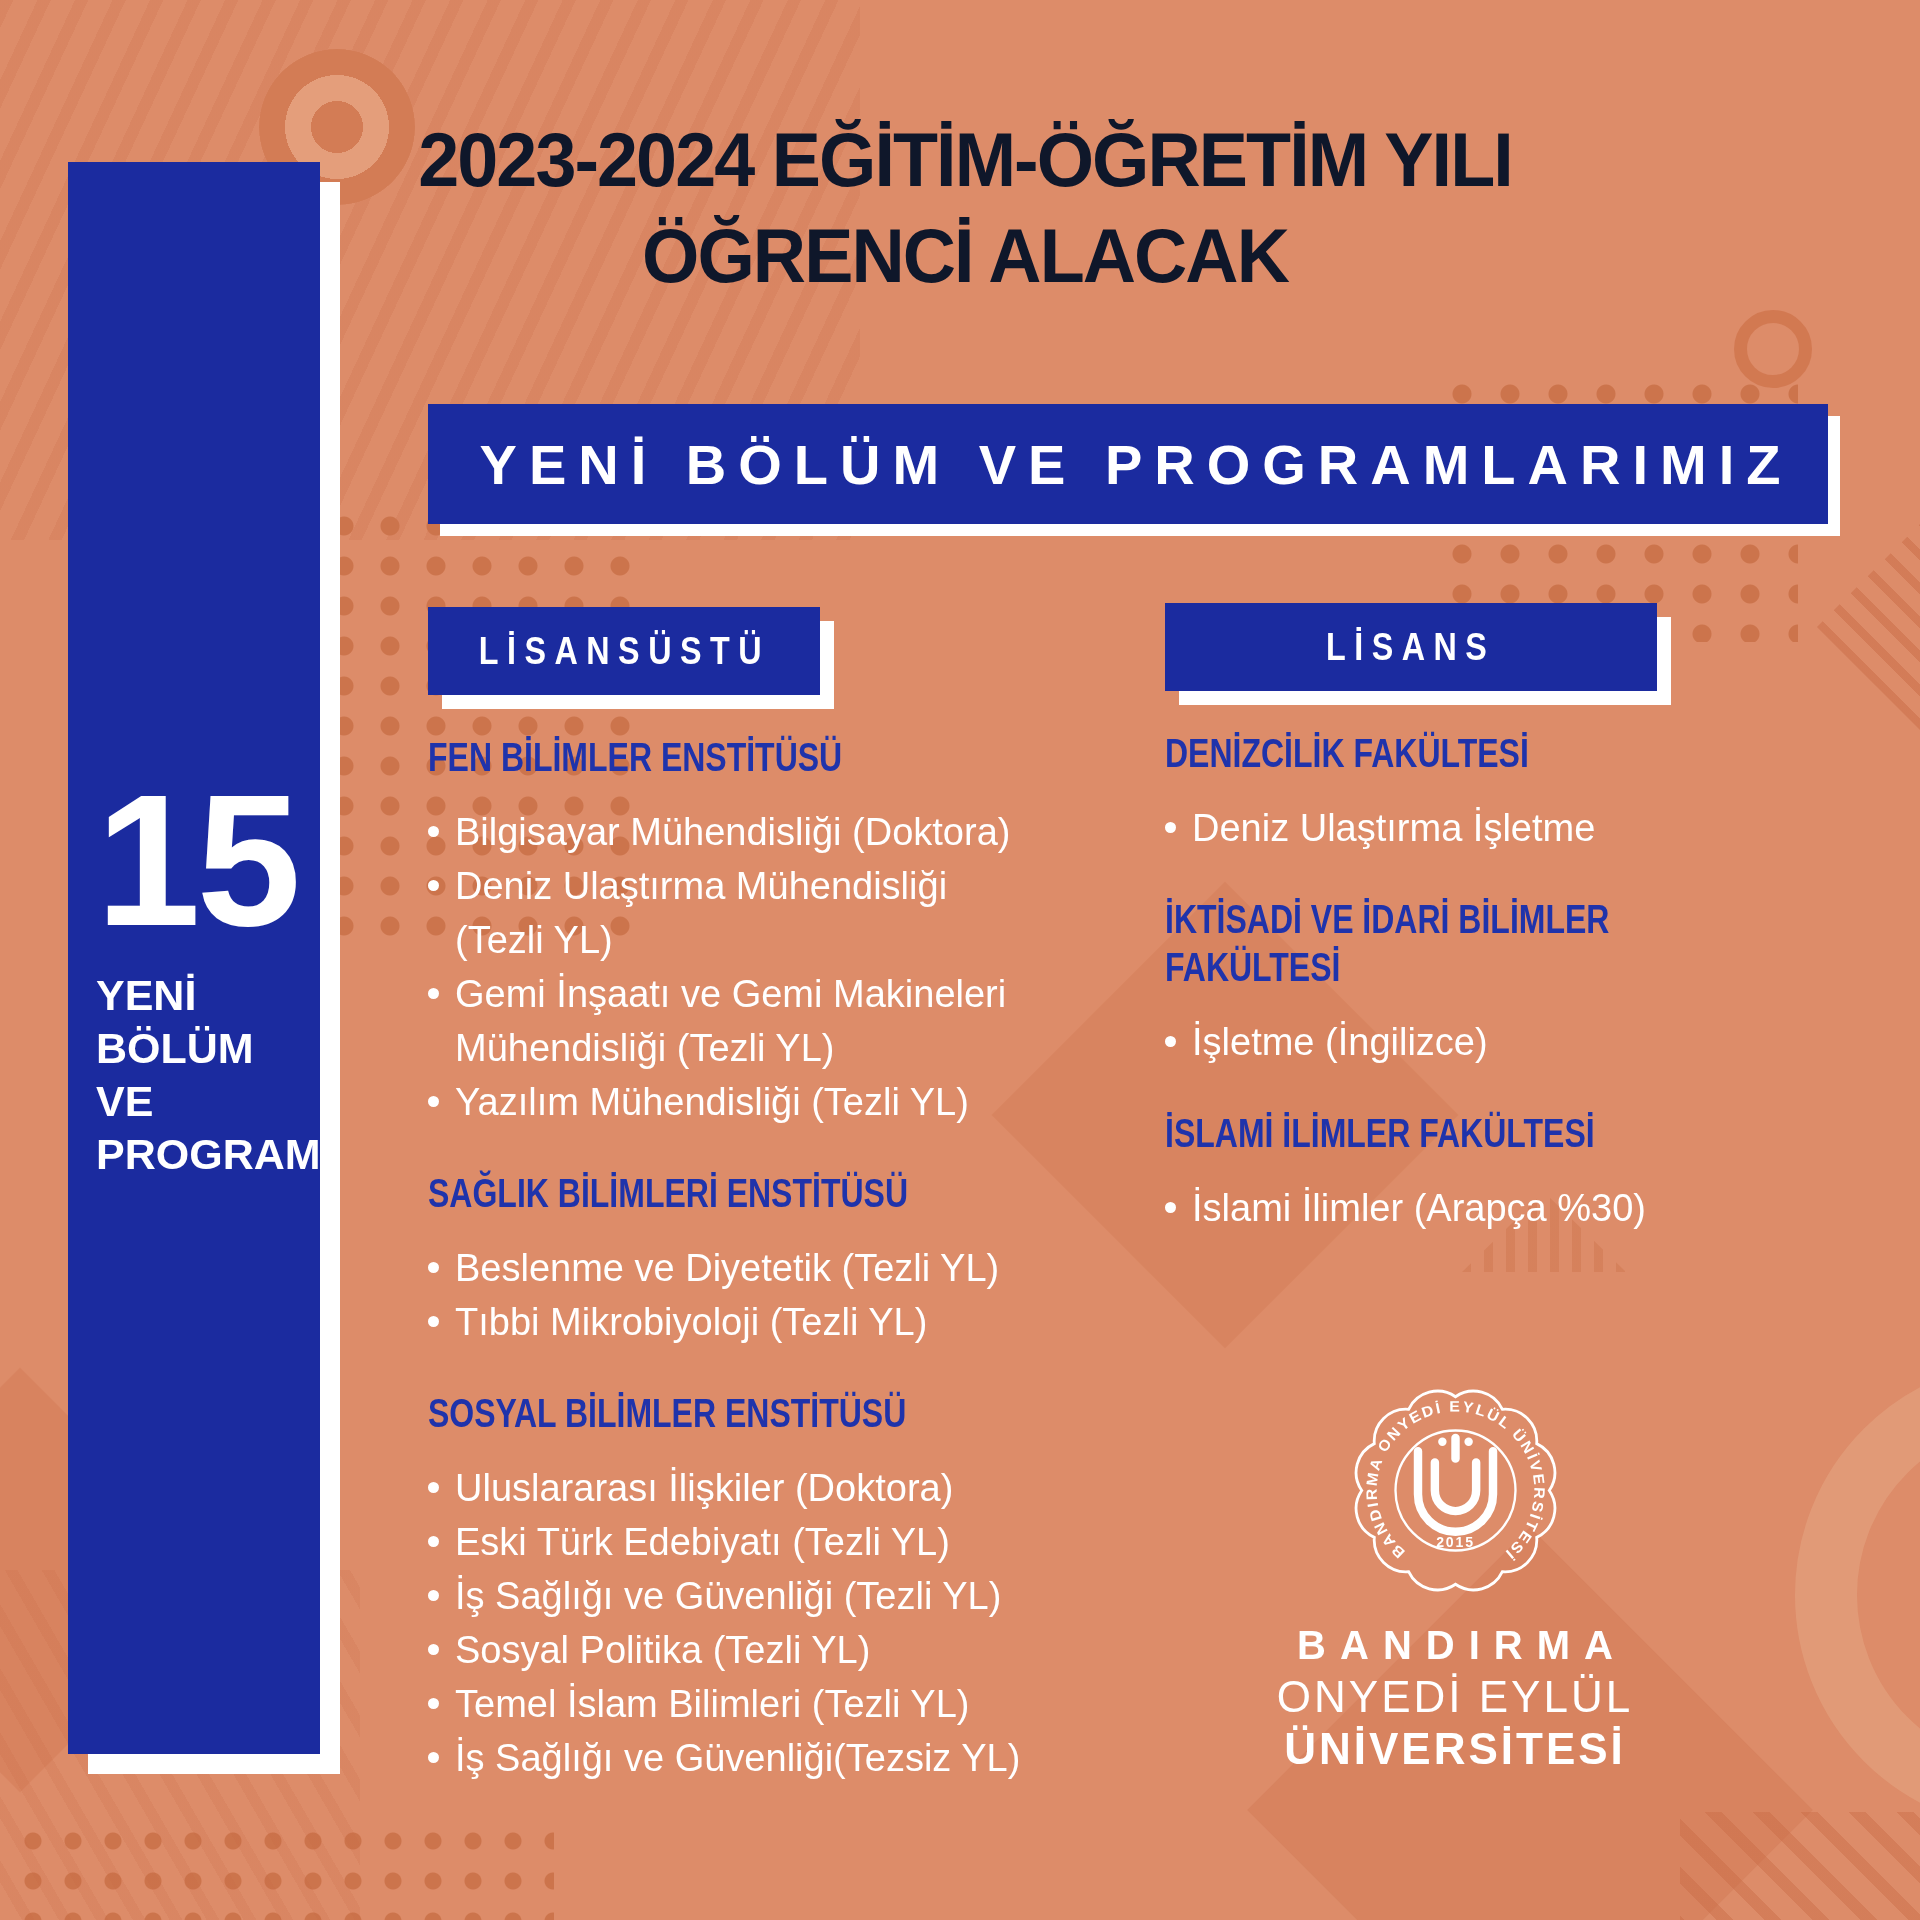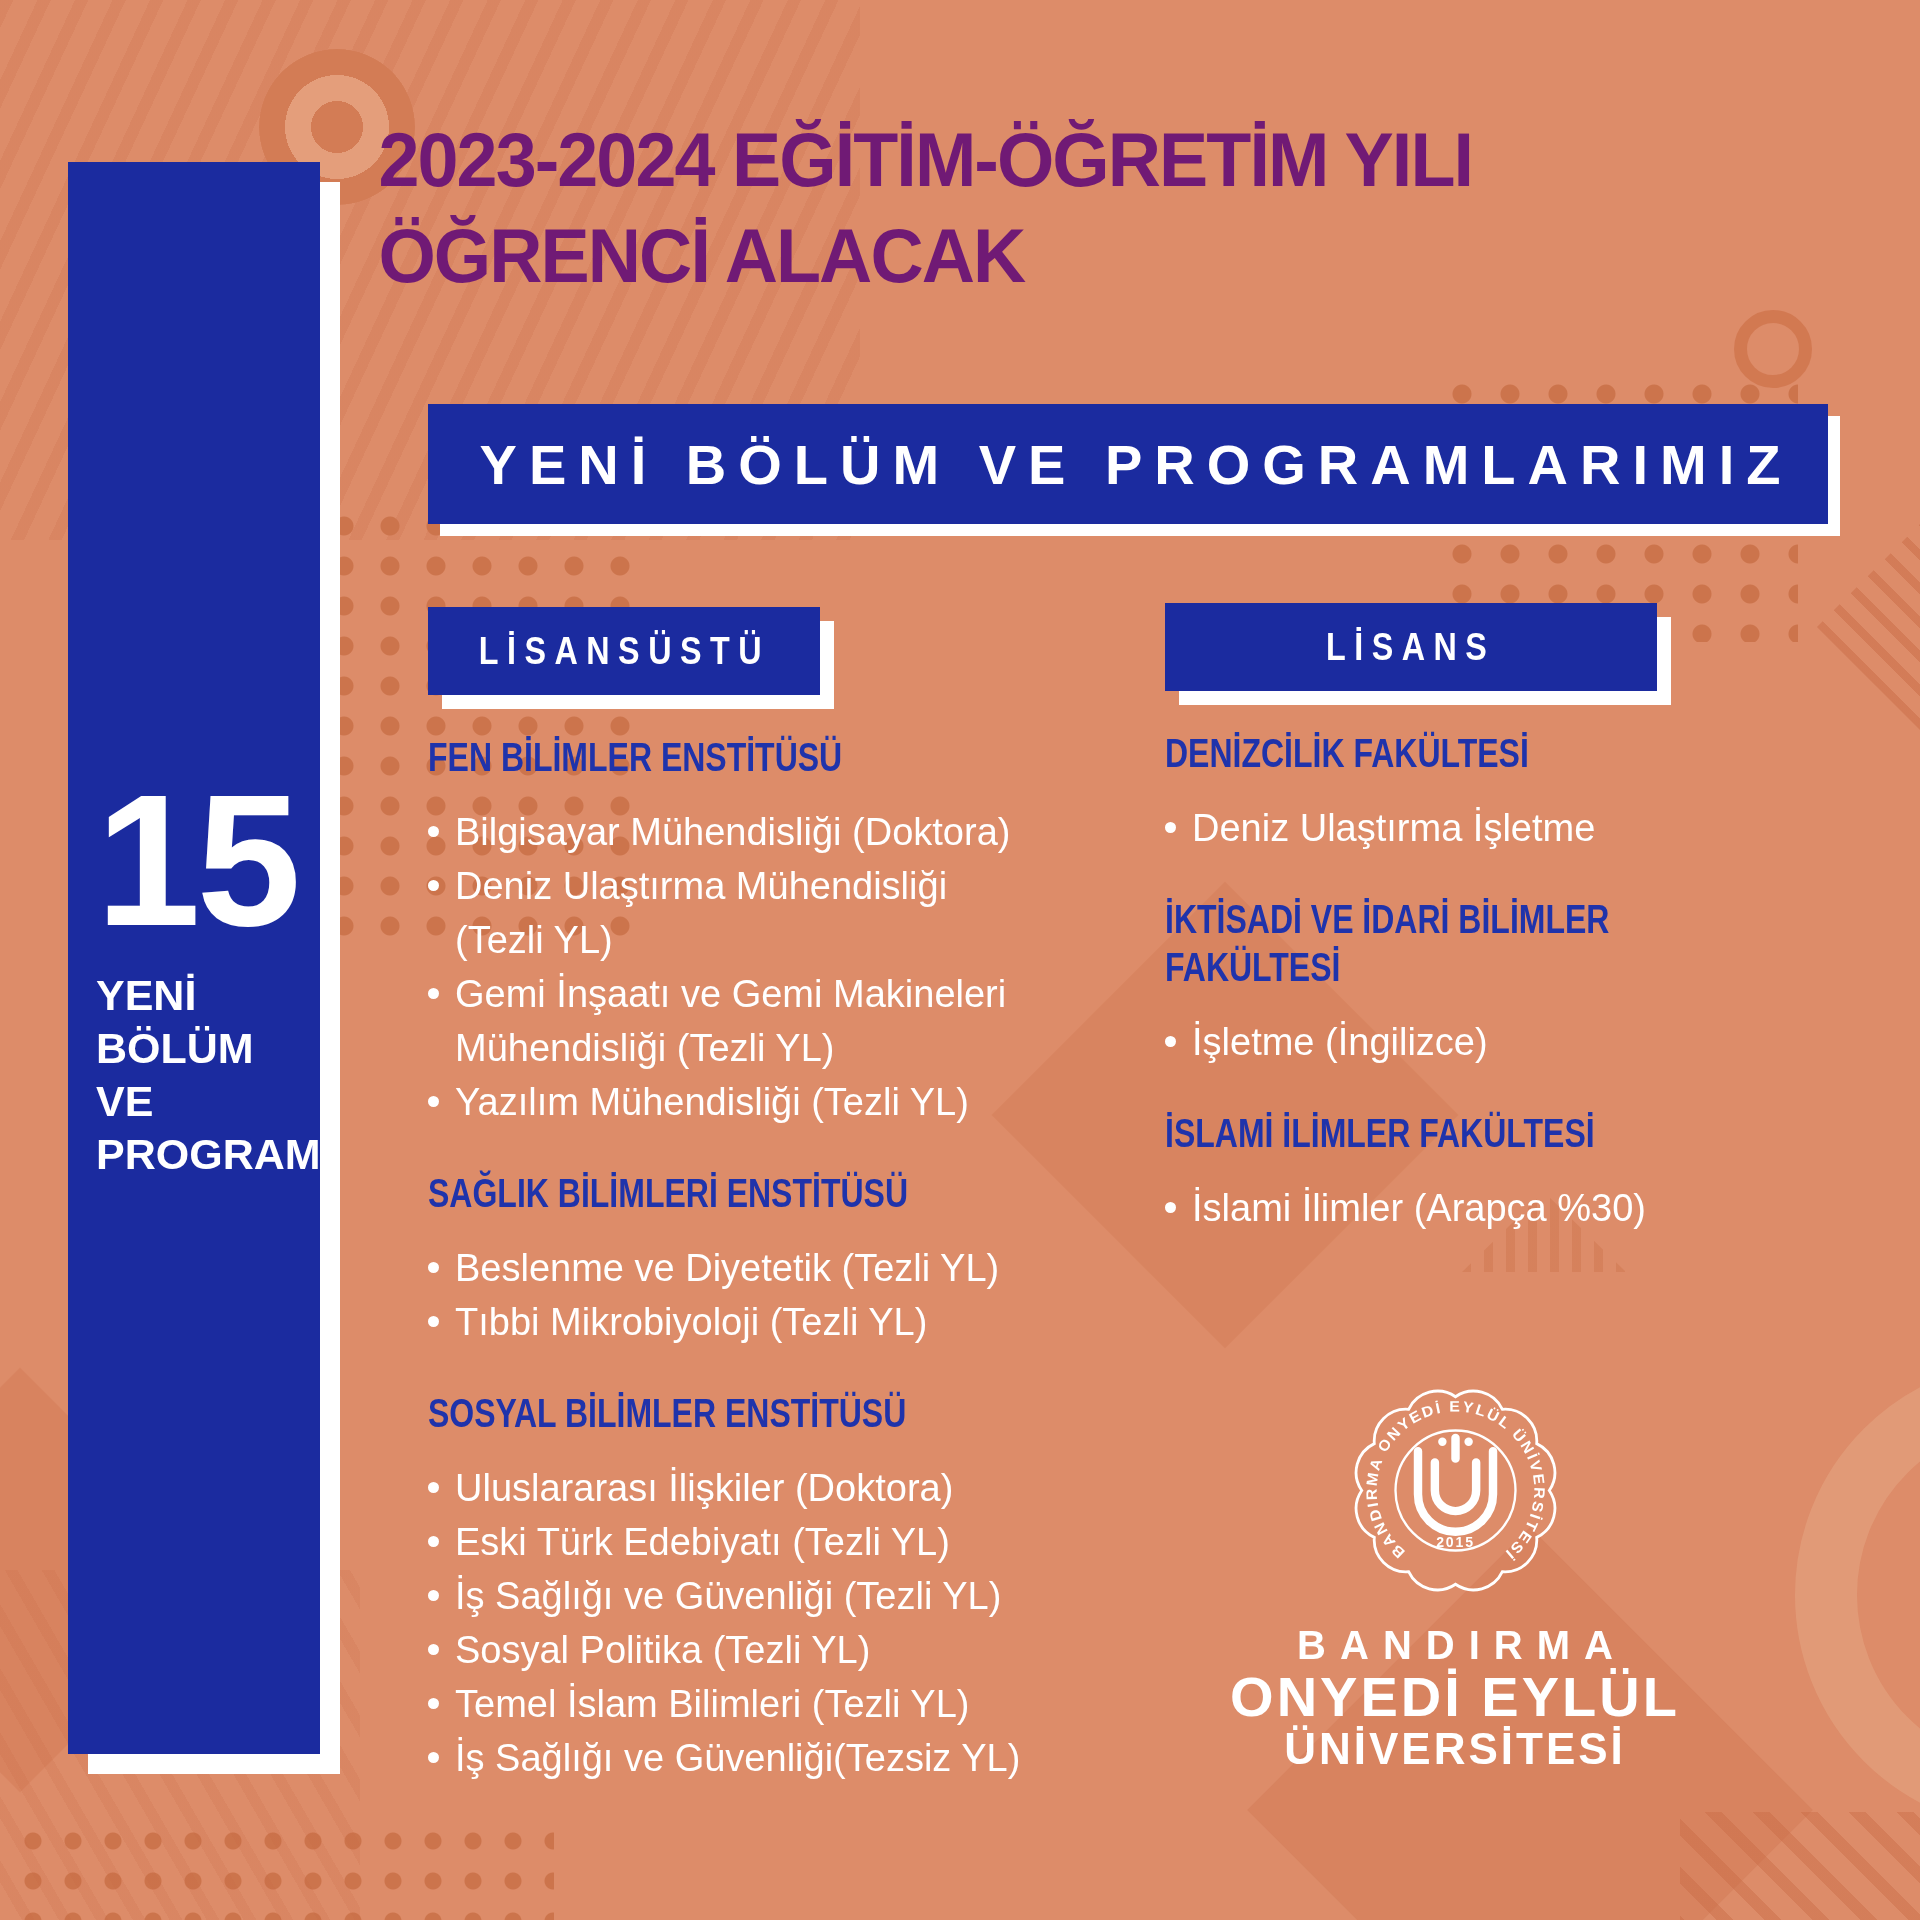--- a/index.html
+++ b/index.html
@@ -41,22 +41,22 @@
     background:repeating-linear-gradient(90deg, rgba(205,116,76,.45) 0 9px, transparent 9px 22px); }
   .stripes-br-corner { left:1680px; top:1812px; width:280px; height:120px;
     background:repeating-linear-gradient(45deg, rgba(199,104,66,.40) 0 12px, transparent 12px 34px); }
   
   .sidebar { position:absolute; z-index:2; left:68px; top:162px; width:252px; height:1592px;
     background:#1B2B9F; box-shadow:20px 20px 0 0 #FFFFFF; padding-left:28px; color:#fff; }
   .count { font-size:188px; font-weight:700; line-height:.9; margin-top:614px; letter-spacing:-4px; }
   .slogan { margin-top:24px; }
   .slogan-line { font-size:43px; font-weight:700; line-height:53px; white-space:nowrap; }
   
-  .title { position:absolute; z-index:2; left:360px; top:112px; width:1230px; text-align:left;
-    color:#701a75; font-weight:700; }
+  .title { position:absolute; z-index:2; left:350px; top:112px; width:1230px; text-align:center;
+    color:#0f172a; font-weight:700; }
   .title-line { font-size:76px; line-height:96px; letter-spacing:-2px; white-space:nowrap;
     transform:scaleX(.97); transform-origin:center; }
   
   .main-banner { position:absolute; z-index:2; left:428px; top:404px; width:1400px; height:120px;
     background:#1B2B9F; box-shadow:12px 12px 0 0 #FFFFFF;
     display:flex; align-items:center; justify-content:center;padding-left:16px; }
   .main-banner .banner-text { color:#fff; font-size:56px; font-weight:700; letter-spacing:12px; white-space:nowrap; }
   
   .col { position:absolute; z-index:2; }
   .col-0 { left:428px; top:607px; width:720px; }
@@ -70,21 +70,21 @@
   .sec-heading { color:#1F33AB; font-size:40px; font-weight:700; line-height:48px;
     margin:40px 0 24px; transform:scaleX(.80); transform-origin:left center; white-space:nowrap; }
   .col-banner + .sec-heading { margin-top:0; }
   .item { display:flex; gap:16px; color:#FFFFFF; font-size:38px; font-weight:400; line-height:54px; }
   .dot { flex:none; width:11px; height:11px; border-radius:50%; background:#fff; margin-top:21px; }
   .item-text div { white-space:nowrap; }
   
   .logo { position:absolute; z-index:2; left:1155px; top:1378px; width:600px; text-align:center; color:#FFFFFF; }
   .logo svg { display:block; margin:0 auto 16px; }
   .uni-line-0 { font-size:40px; font-weight:700; letter-spacing:14px; padding-left:14px; line-height:52px; }
-  .uni-line-1 { font-size:56px; font-weight:700; letter-spacing:3px; line-height:52px; }
+  .uni-line-1 { font-size:44px; font-weight:400; letter-spacing:3px; line-height:52px; }
   .uni-line-2 { font-size:44px; font-weight:700; letter-spacing:3px; line-height:52px; }
 </style>
 </head>
 <body>
 
 <div class="canvas">
 
   <div class="deco hatch-tl"></div>
   <div class="deco bullseye"></div>
   <div class="deco ring-tr"></div>

